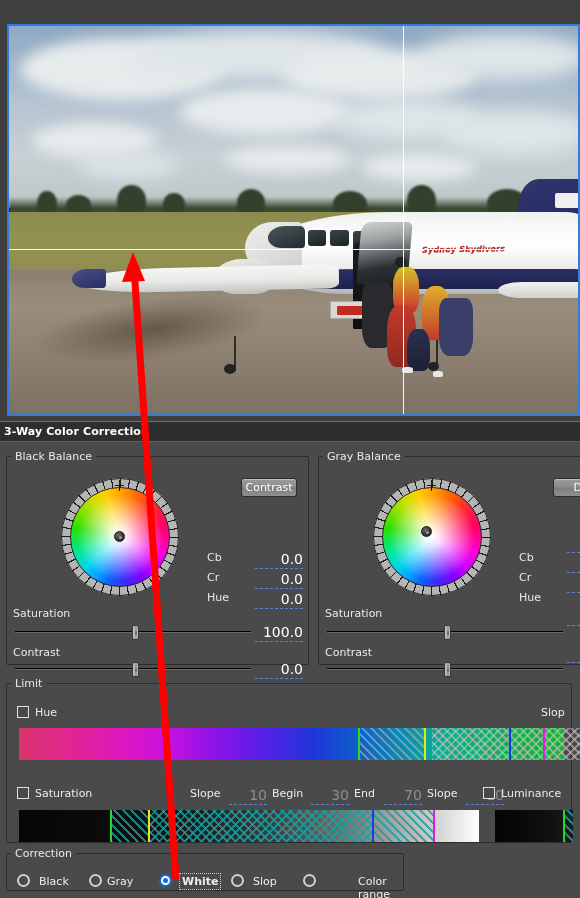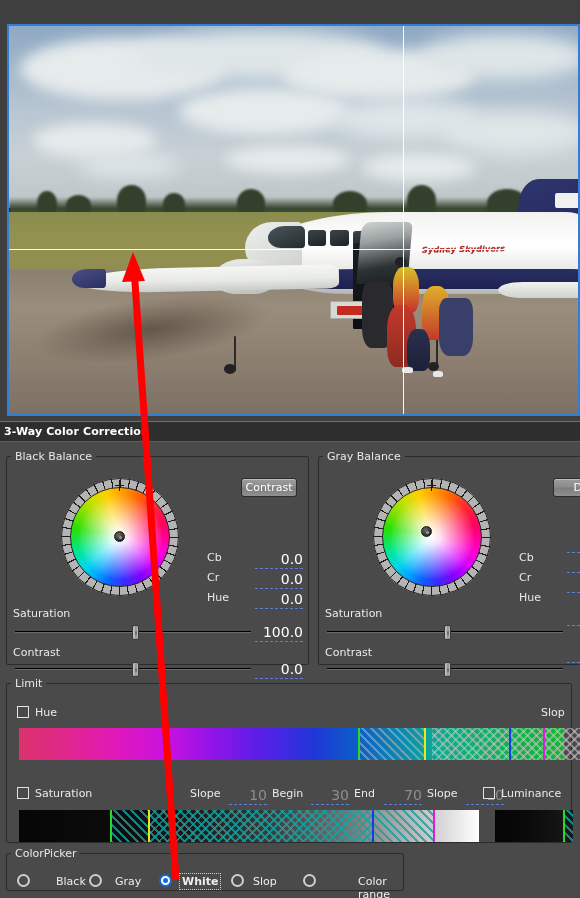--- a/index.html
+++ b/index.html
@@ -493,27 +493,27 @@
         <div class="mark" style="left:414px; background:#e01ae0;"></div>
       </div>
 
       <div class="grad-bar lum-gradient" style="left:488px; top:120px; width:78px;">
         <div class="hatch-teal-d" style="left:69px; width:9px;"></div>
         <div class="mark" style="left:68px; background:#2ad82a;"></div>
       </div>
     </fieldset>
 
     <fieldset class="grp" style="left:6px; top:405px; width:398px; height:44px;">
-      <legend>ColorPicker</legend>
+      <legend>Correction</legend>
 
       <div class="radio" style="left:10px; top:14px;"></div>
-      <div class="radio-label" style="left:32px; top:15px;margin-left:17px;">Black</div>
+      <div class="radio-label" style="left:32px; top:15px;">Black</div>
 
       <div class="radio" style="left:82px; top:14px;"></div>
-      <div class="radio-label" style="left:108px; top:15px;">Gray</div>
+      <div class="radio-label" style="left:100px; top:15px;">Gray</div>
 
       <div class="radio on" style="left:152px; top:14px;"></div>
       <div class="radio-label focus" style="left:174px; top:15px;font-weight:bold;">White</div>
 
       <div class="radio" style="left:224px; top:14px;"></div>
       <div class="radio-label" style="left:246px; top:15px;">Slop</div>
 
       <div class="radio" style="left:296px; top:14px;"></div>
       <div class="radio-label" style="left:318px; top:15px;margin-left:33px;">Color range</div>
     </fieldset>

